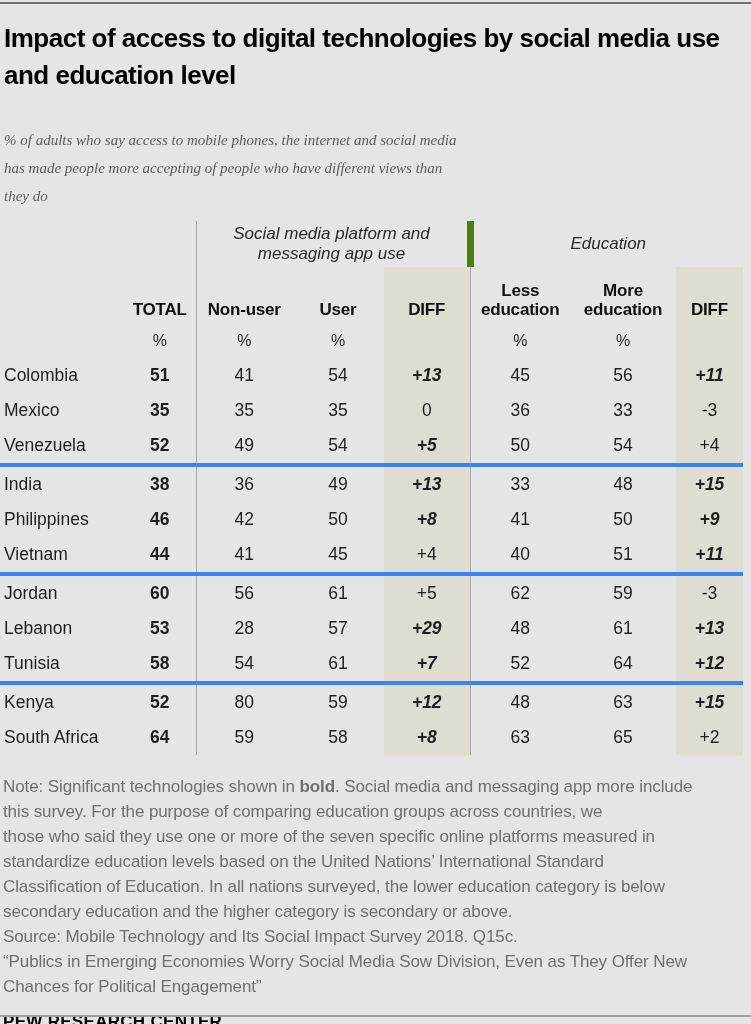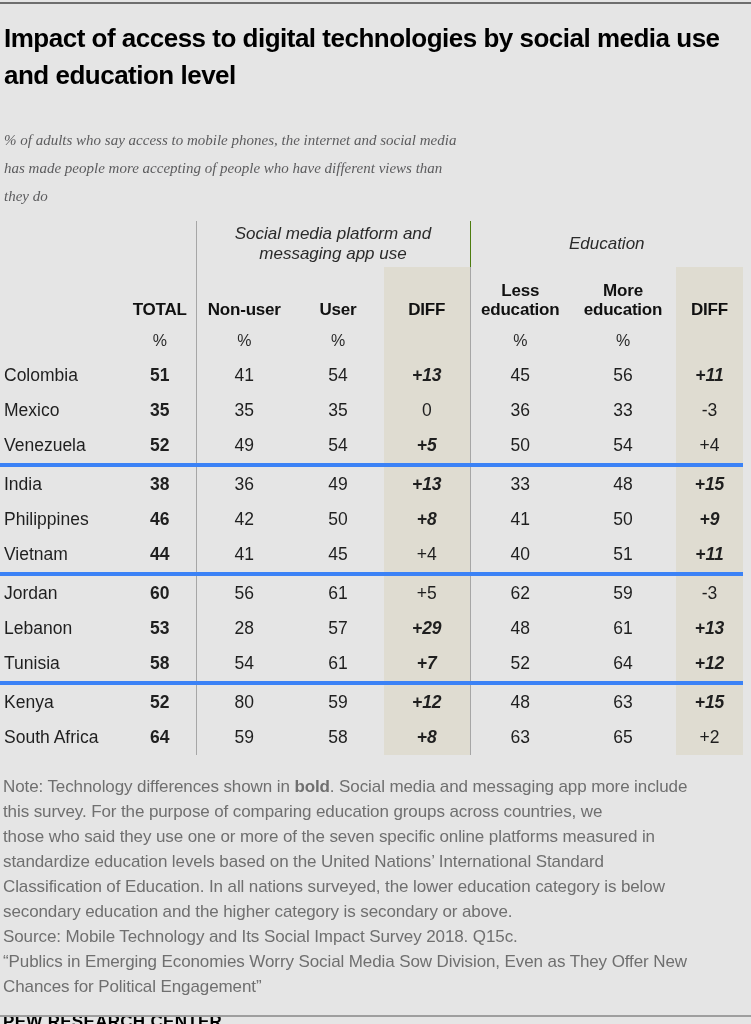--- a/index.html
+++ b/index.html
@@ -54,21 +54,21 @@
         <col style="width:96px">
         <col style="width:92px">
       <col style="width:86px">
         <col style="width:100px">
         <col style="width:106px">
         <col style="width:67px">
     </colgroup>
     <tbody>
       <tr class="group-row">
         <td colspan="2"></td>
-        <td colspan="3" class="vl" style="border-right:1px solid #4d7c0f;">
+        <td colspan="3" class="vl" style="border-right:7px solid #4d7c0f;">
           <span class="group-span">Social media platform and messaging app use</span>
         </td>
         <td colspan="3">
           <span>Education</span>
         </td>
       </tr>
 
       <tr class="head-row">
         <td></td>
         <td>TOTAL</td>
@@ -198,21 +198,21 @@
         <td>58</td>
         <td class="shade sig">+8</td>
         <td class="vl">63</td>
         <td>65</td>
         <td class="shade">+2</td>
       </tr>
     </tbody>
   </table>
 
   <div class="footnote">
-    <div><span>Note: Technology differences shown in </span><span class="nb">bold</span><span>. Social media and messaging app more include</span></div>
+    <div><span>Note: Significant technologies shown in </span><span class="nb">bold</span><span>. Social media and messaging app more include</span></div>
     <div>this survey. For the purpose of comparing education groups across countries, we</div>
     <div>those who said they use one or more of the seven specific online platforms measured in</div>
     <div>standardize education levels based on the United Nations’ International Standard</div>
     <div>Classification of Education. In all nations surveyed, the lower education category is below</div>
     <div>secondary education and the higher category is secondary or above.</div>
     <div>Source: Mobile Technology and Its Social Impact Survey 2018. Q15c.</div>
     <div>“Publics in Emerging Economies Worry Social Media Sow Division, Even as They Offer New</div>
     <div>Chances for Political Engagement”</div>
   </div>
 

